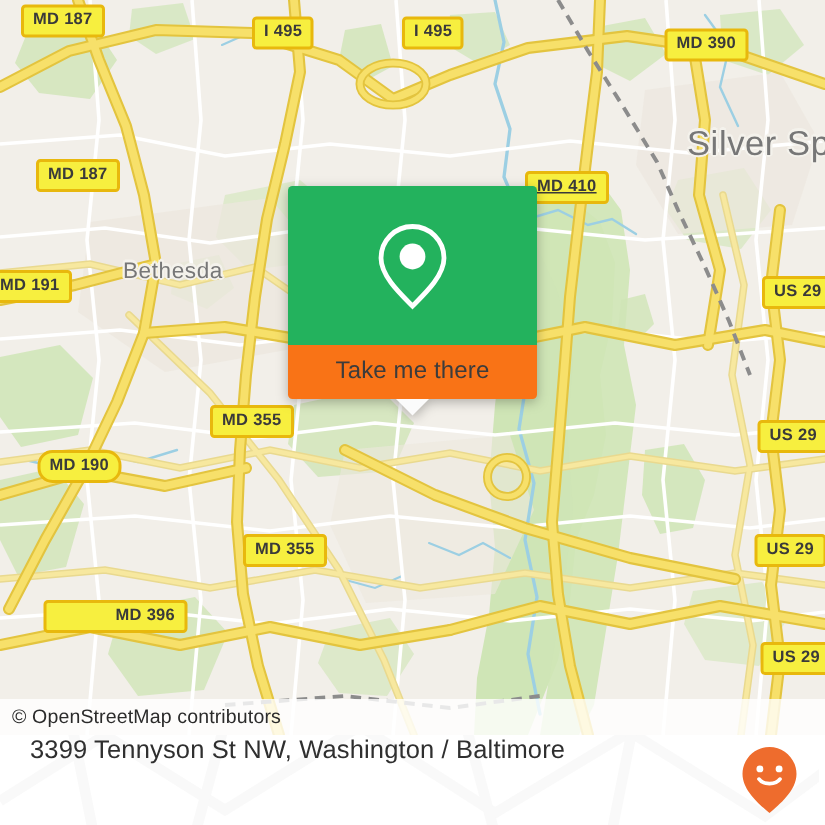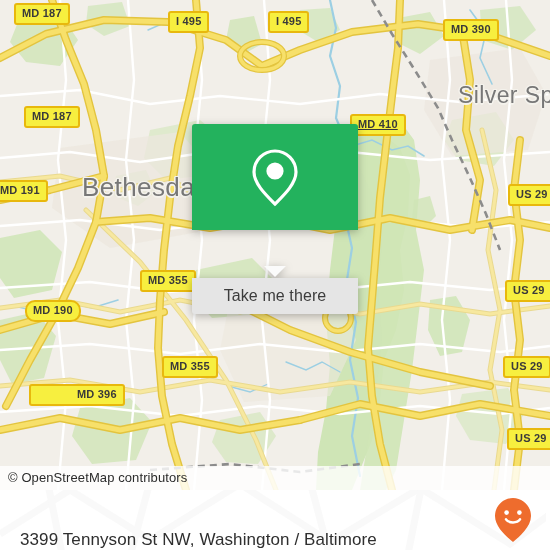--- a/index.html
+++ b/index.html
@@ -67,45 +67,44 @@
     width: 166px;
     filter: drop-shadow(0 2px 4px rgba(0,0,0,.28));
   }
   .popup-body {
     background: #23b25d;
     height: 106px;
     border-radius: 3px 3px 0 0;
     display: flex; align-items: center; justify-content: center;
   }
   .popup-foot {
-    background: #e5e5e5;
+    background: #f97316;
     border-radius: 0 0 3px 3px;
     height: 36px;
     display: flex; align-items: center; justify-content: center;
     color: #3c3c3c;
     font-size: 16px;
     letter-spacing: .1px;
-    margin-top: 48px;
   }
   .popup-tail {
     position: absolute;
     left: 50%; margin-left: -11px; top: 142px;
     width: 0; height: 0;
     border-left: 11px solid transparent;
     border-right: 11px solid transparent;
     border-top: 11px solid #fbfbfb;
   }
 
   
   .footer {
     position: absolute;
     left: 0; top: 490px;
     width: 546px; height: 60px;
     background: #fff;
-    display: flex; align-items: flex-end;
+    display: flex; align-items: flex-start;
     overflow: hidden;
   }
   .footer-watermark { position: absolute; left: 0; top: -46px; opacity: .12; }
   .footer-title {
     position: relative;
     margin-left: 20px;
     font-size: 17px;
     color: #2f2f2f;
     letter-spacing: .1px;
     white-space: nowrap;
@@ -265,37 +264,37 @@
         </g>
 
         <g stroke="#8c8c8c" fill="none" stroke-width="2.6" stroke-dasharray="7 5">
           <path d="M372 0 L392 34 L416 72 L438 108 L452 140 L470 178 L486 214 L500 250"></path>
           <path d="M150 470 L230 464 L300 472 L360 464"></path>
         </g>
 
       </g>
     </svg>
 
-    <div class="place-label" style="left:82px; top:172px; font-size:26px;">Bethesda</div>
+    <div class="place-label" style="left:82px; top:172px; font-size:15px;">Bethesda</div>
     <div class="place-label" style="left:458px; top:82px; font-size:23px;">Silver Spri</div>
 
     <div class="shield" style="left:14px;  top:3px;">MD 187</div>
     <div class="shield" style="left:168px; top:11px;">I 495</div>
     <div class="shield" style="left:268px; top:11px;">I 495</div>
     <div class="shield" style="left:443px; top:19px;">MD 390</div>
     <div class="shield" style="left:24px;  top:106px;">MD 187</div>
     <div class="shield" style="left:350px; top:114px;text-decoration:underline;">MD 410</div>
     <div class="shield" style="left:-8px;  top:180px;">MD 191</div>
     <div class="shield" style="left:508px; top:184px;">US 29</div>
     <div class="shield" style="left:140px; top:270px;">MD 355</div>
     <div class="shield" style="left:505px; top:280px;">US 29</div>
     <div class="shield" style="left:25px;  top:300px;border-radius:10px;">MD 190</div>
     <div class="shield" style="left:503px; top:356px;">US 29</div>
     <div class="shield" style="left:162px; top:356px;">MD 355</div>
-    <div class="shield" style="left:29px;  top:384px;padding-left:46px;">MD 396</div>
+    <div class="shield" style="left:29px;  top:400px;padding-left:46px;">MD 396</div>
     <div class="shield" style="left:507px; top:428px;">US 29</div>
 
     <div class="attribution">© OpenStreetMap contributors</div>
   </div>
 
   <div class="popup">
     <div class="popup-body">
       <svg width="52" height="62" viewBox="0 0 52 62">
         <path d="M26 5 C14.4 5 5 14.4 5 26 C5 38 18 50 26 58 C34 50 47 38 47 26 C47 14.4 37.6 5 26 5 Z" fill="none" stroke="#ffffff" stroke-width="3.2"></path>
         <circle cx="26" cy="25" r="8.6" fill="#ffffff"></circle>

